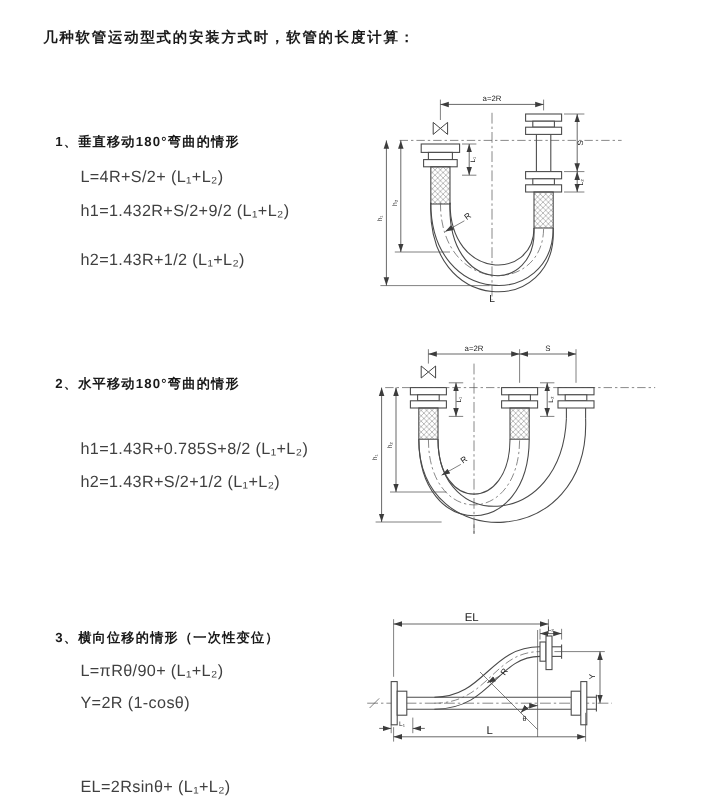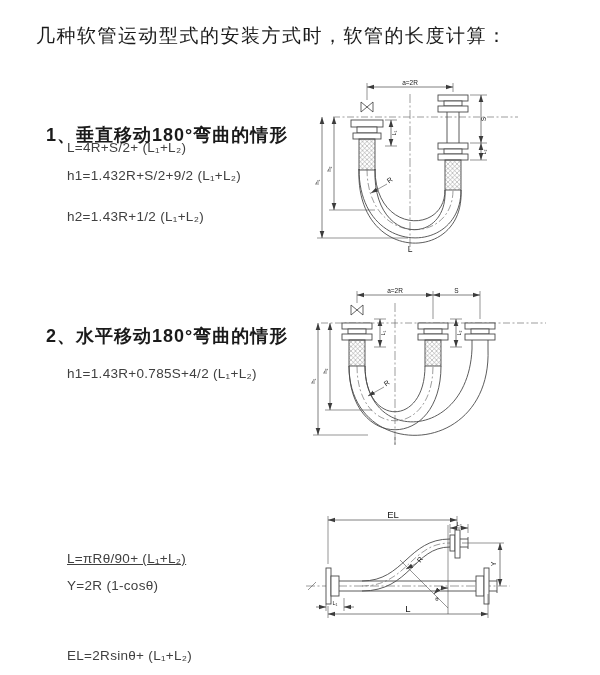--- a/index.html
+++ b/index.html
@@ -1,20 +1,20 @@
 <!DOCTYPE html>
 <html><head>
 <meta charset="utf-8">
 <style>
   html,body{margin:0;padding:0;background:#fff;}
   .page{position:relative;width:600px;height:675px;background:#ffffff;overflow:hidden;
         font-family:"Liberation Sans","DejaVu Sans",sans-serif;color:#1a1a1a;}
   .abs{position:absolute;white-space:nowrap;}
-  .title{font-size:19px;font-weight:400;letter-spacing:1.5px;}
-  .heading{font-size:18px;font-weight:700;letter-spacing:1px;margin-top:12px;}
+  .title{font-size:12px;font-weight:700;letter-spacing:1.5px;}
+  .heading{font-size:11px;font-weight:700;letter-spacing:1px;}
   .formula{font-size:13.5px;font-weight:400;letter-spacing:.3px;color:#404040;}
   svg{position:absolute;overflow:visible;}
   svg text{font-family:"Liberation Sans","DejaVu Sans",sans-serif;fill:#1b1b1b;}
   .ln{stroke:#4a4a4a;stroke-width:.9;fill:none;}
   .thn{stroke:#4f4f4f;stroke-width:.6;fill:none;}
   .cl{stroke:#5a5a5a;stroke-width:.6;fill:none;stroke-dasharray:9 2.5 2 2.5;}
   .hcl{stroke:#5a5a5a;stroke-width:.6;fill:none;stroke-dasharray:7 2.5 2 2.5;}
   .dim{stroke:#3c3c3c;stroke-width:.65;fill:none;}
   .flange{fill:#ffffff;stroke:#4a4a4a;stroke-width:.9;}
   .bw{fill:none;stroke:#3c3c3c;stroke-width:.8;}
@@ -29,23 +29,25 @@
 <div class="page">
 
   <div class="abs title" style="left:36px;top:23px;">几种软管运动型式的安装方式时，软管的长度计算：</div>
 
   <div class="abs heading" style="left:46px;top:111px;">1、垂直移动180°弯曲的情形</div>
   <div class="abs formula" style="left:67px;top:140px;">L=4R+S/2+ (L₁+L₂)</div>
   <div class="abs formula" style="left:67px;top:168px;">h1=1.432R+S/2+9/2 (L₁+L₂)</div>
   <div class="abs formula" style="left:67px;top:209px;">h2=1.43R+1/2 (L₁+L₂)</div>
 
   <div class="abs heading" style="left:46px;top:312px;">2、水平移动180°弯曲的情形</div>
-  <div class="abs formula" style="left:67px;top:366px;">h1=1.43R+0.785S+4/2 (L₁+L₂)</div>
-
-  <div class="abs formula" style="left:67px;top:551px;text-decoration:underline;">L=πRθ/90+ (L₁+L₂)</div>
+  <div class="abs formula" style="left:67px;top:366px;">h1=1.43R+0.785S+8/2 (L₁+L₂)</div>
+  <div class="abs formula" style="left:67px;top:394px;">h2=1.43R+S/2+1/2 (L₁+L₂)</div>
+
+  <div class="abs heading" style="left:46px;top:524px;">3、横向位移的情形（一次性变位）</div>
+  <div class="abs formula" style="left:67px;top:551px;">L=πRθ/90+ (L₁+L₂)</div>
   <div class="abs formula" style="left:67px;top:578px;">Y=2R (1-cosθ)</div>
   <div class="abs formula" style="left:67px;top:606px;margin-top:42px;">EL=2Rsinθ+ (L₁+L₂)</div>
 
   <svg style="left:313px;top:74px;" width="272" height="184" viewBox="0 0 272 184">
     <defs>
       <marker id="arw1" markerWidth="8" markerHeight="6" refX="7" refY="3" orient="auto-start-reverse" markerUnits="userSpaceOnUse">
         <path d="M0,0.7 L7,3 L0,5.3 Z" fill="#3c3c3c"></path>
       </marker>
       <pattern id="ht1" width="4.5" height="4.5" patternUnits="userSpaceOnUse">
         <path d="M0,4.5 L4.5,0 M0,0 L4.5,4.5" stroke="#8f8f8f" stroke-width="0.5"></path>

